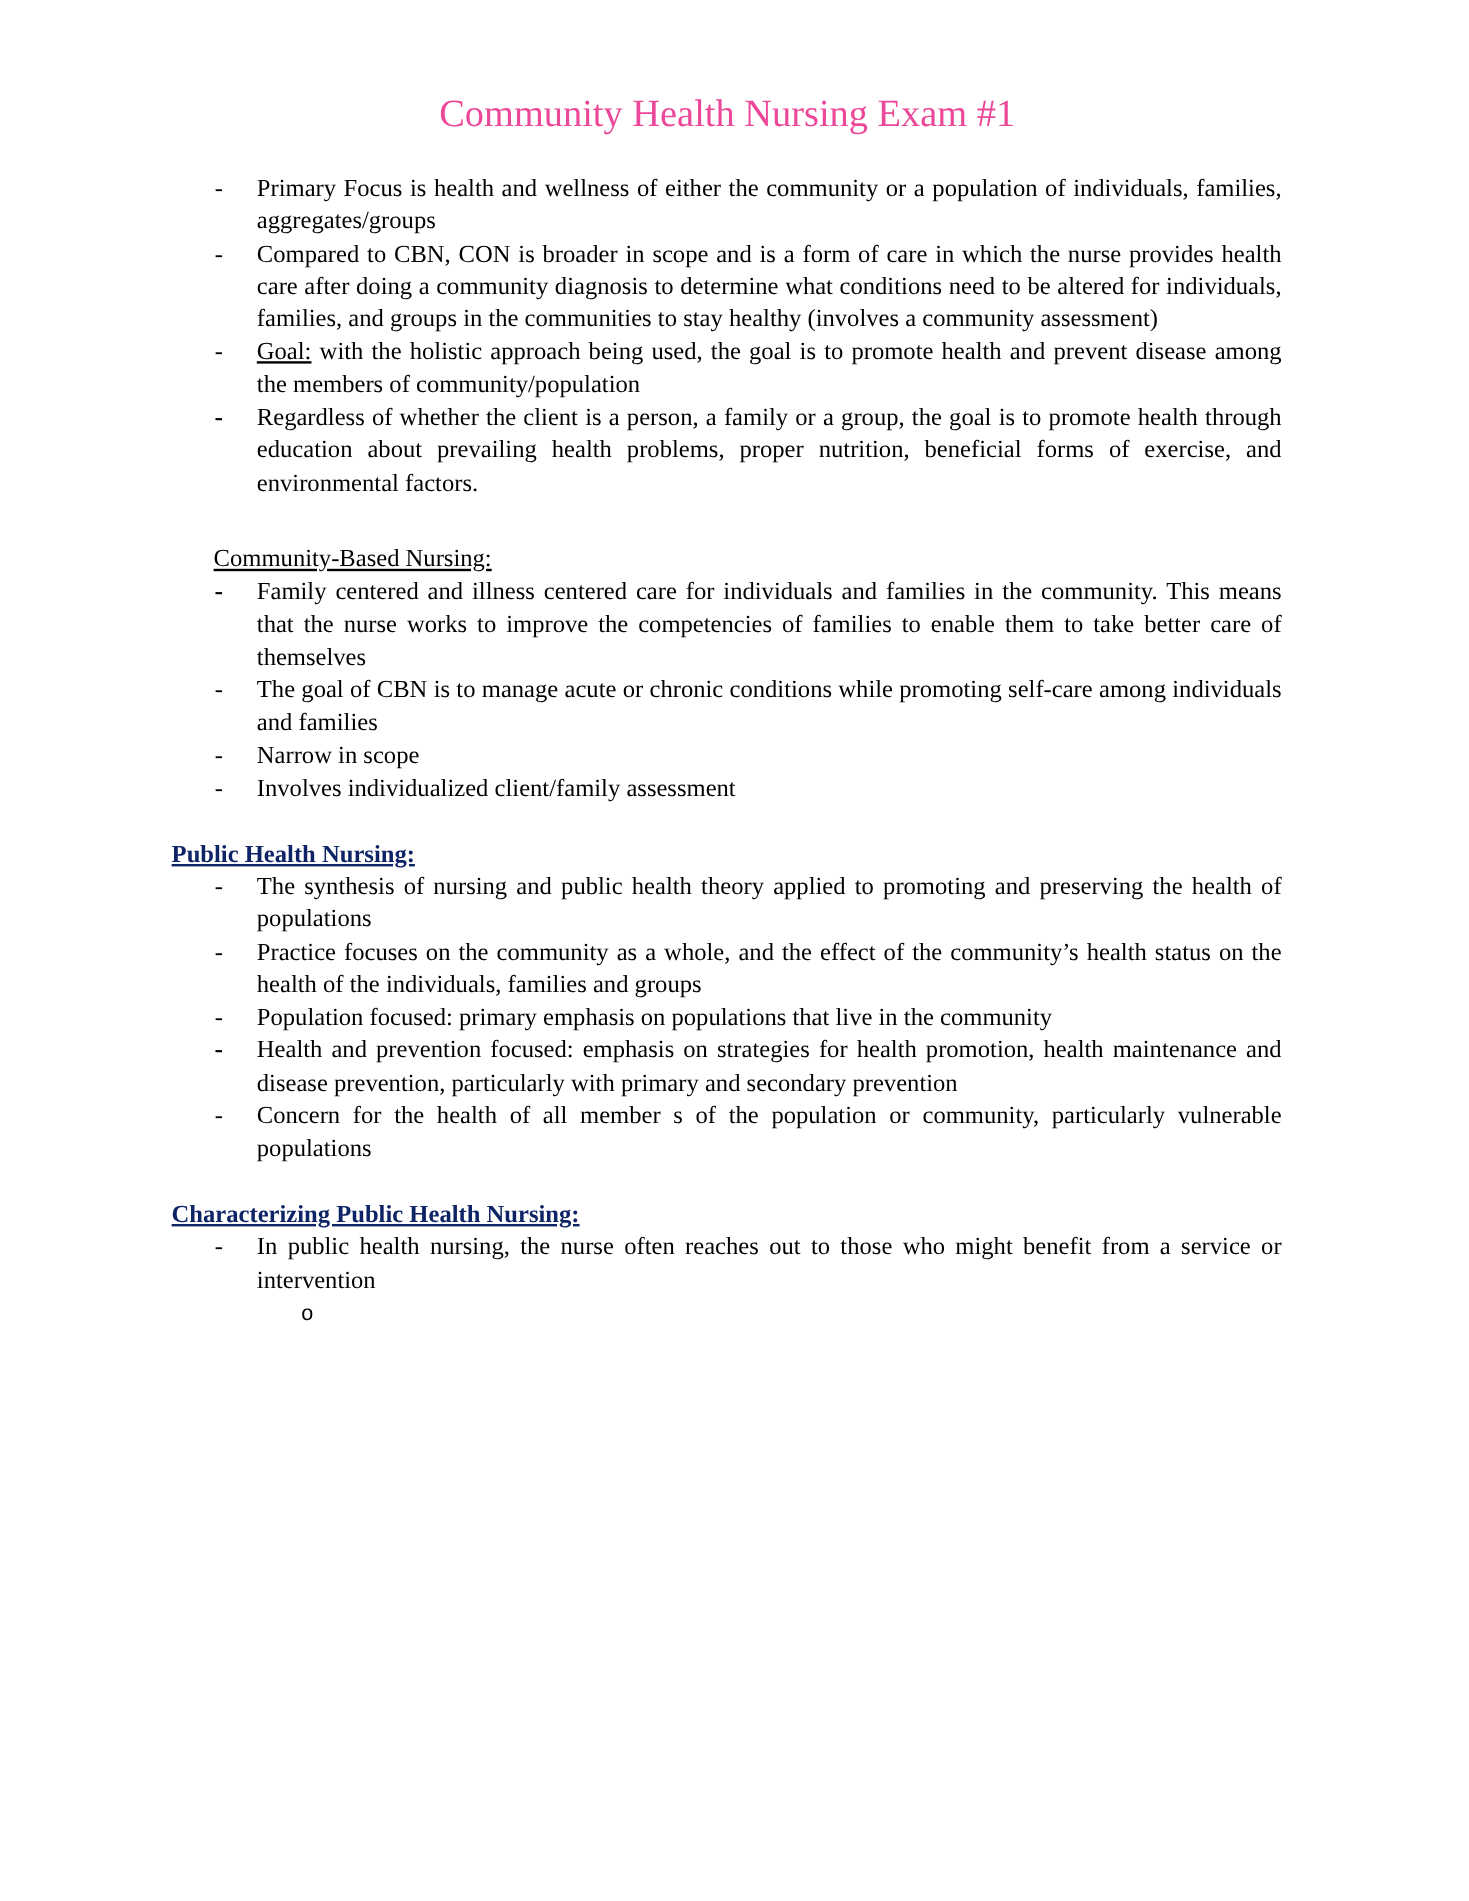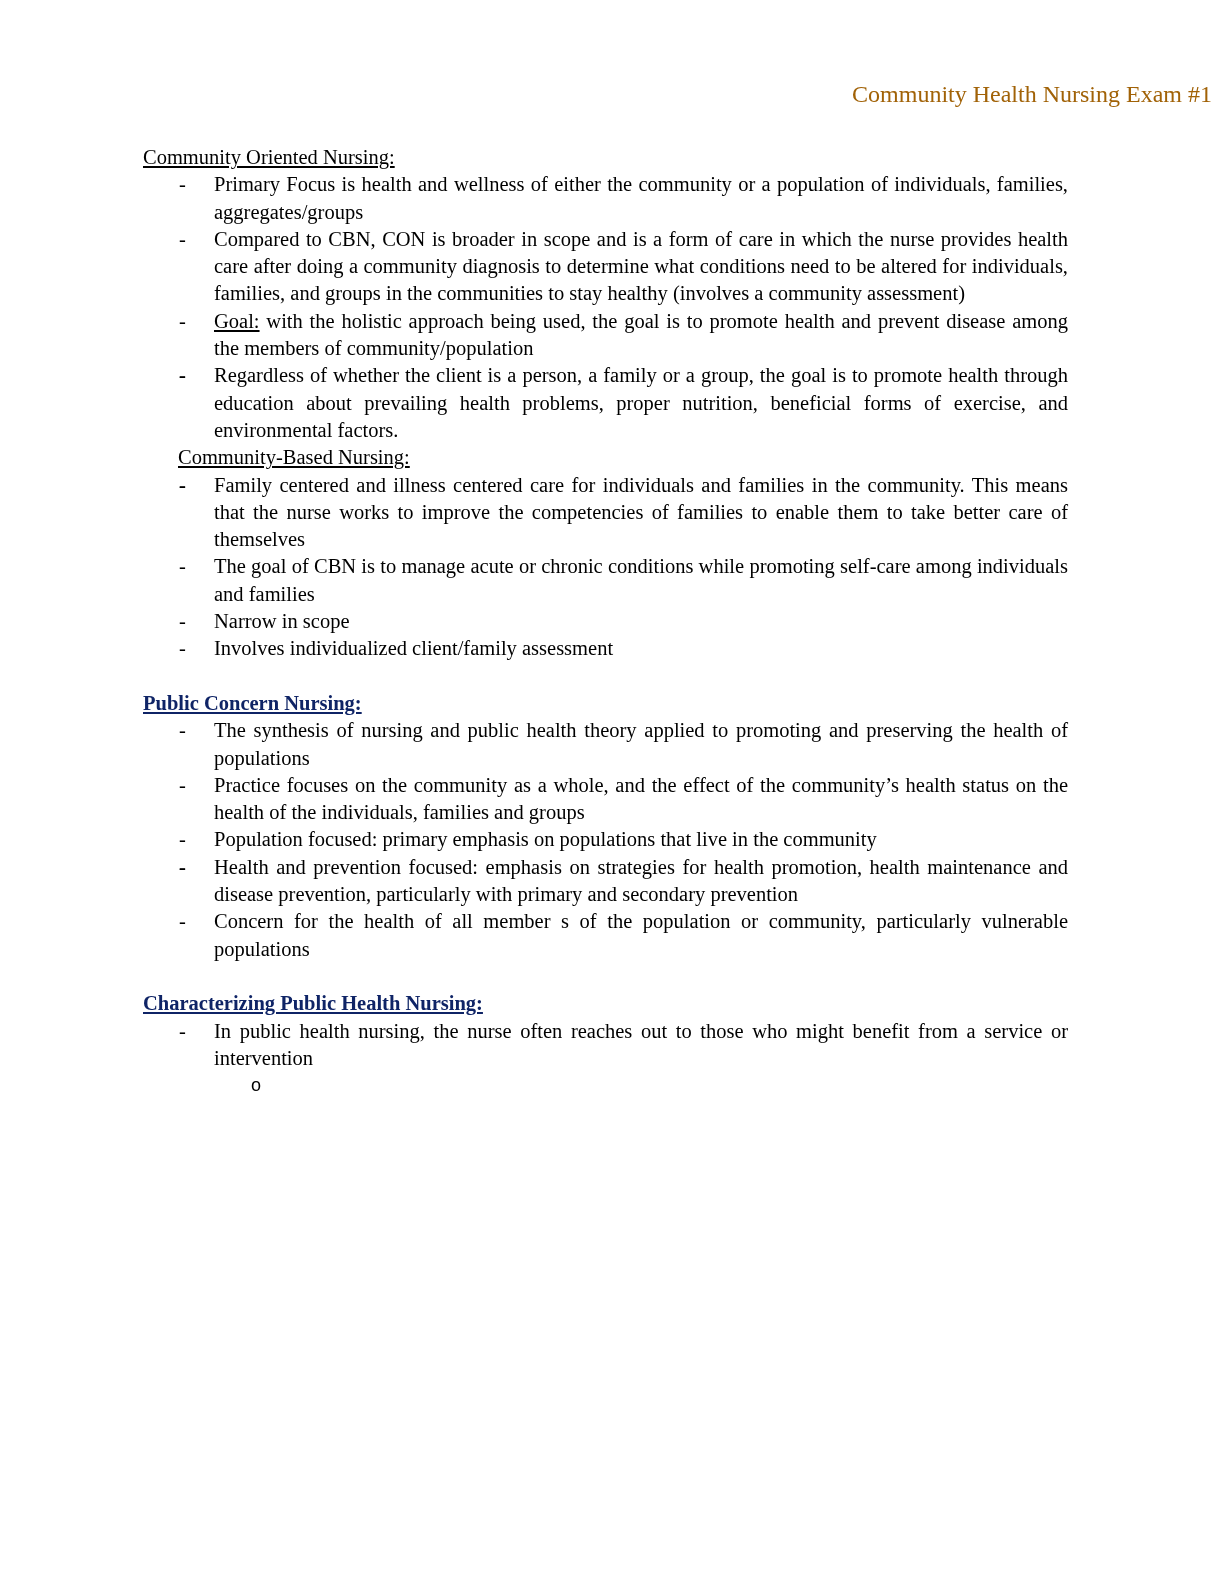--- a/index.html
+++ b/index.html
@@ -3,32 +3,32 @@
 <meta charset="utf-8">
 <style>
   html, body { margin: 0; padding: 0; background: #ffffff; }
   body {
     width: 1224px; height: 1584px; position: relative; overflow: hidden;
     font-family: "Liberation Serif", "DejaVu Serif", serif;
     color: #000000;
   }
   .page { position: absolute; left: 0; top: 0; width: 1224px; height: 1584px; }
   .title {
-    position: absolute; left: 0; top: 74px; width: 1212px; text-align: right;
-    font-size: 24px; color: #a16207; line-height: 40px;
+    position: absolute; left: 0; top: 74px; width: 1212px; text-align: center;
+    font-size: 32px; color: #ec4899; line-height: 40px;
   }
   .content {
     position: absolute; left: 143px; top: 144px; width: 925px;
     font-size: 20.5px; line-height: 27.3px;
   }
   .heading-u { text-decoration: underline; }
   .heading-blue {
     color: #0f2466; font-weight: bold; text-decoration: underline;
   }
-  .heading-indent { padding-left: 35px; }
+  .heading-indent { padding-left: 35px; margin-top: 36px; }
   ul.dash { list-style: none; margin: 0; padding: 0; }
   ul.dash > li {
     position: relative; padding-left: 71px; text-align: justify;
   }
   ul.dash > li > .bullet {
     position: absolute; left: 36px; top: 0;
   }
   ul.sub { list-style: none; margin: 0; padding: 0; }
   ul.sub > li {
     position: relative; padding-left: 71px; text-align: justify; margin-left: 71px;
@@ -40,41 +40,40 @@
   .u { text-decoration: underline; }
 </style>
 </head>
 <body>
 
 <div class="page">
   <div class="title">Community Health Nursing Exam #1</div>
 
   <div class="content">
 
-    <div class="heading-u">Community Oriented Nursing:</div>
     <ul class="dash">
       <li><span class="bullet">-</span><span>Primary Focus is health and wellness of either the community or a population of individuals, families, aggregates/groups</span></li>
       <li><span class="bullet">-</span><span>Compared to CBN, CON is broader in scope and is a form of care in which the nurse provides health care after doing a community diagnosis to determine what conditions need to be altered for individuals, families, and groups in the communities to stay healthy (involves a community assessment)</span></li>
       <li><span class="bullet">-</span><span class="u">Goal:</span><span> with the holistic approach being used, the goal is to promote health and prevent disease among the members of community/population</span></li>
       <li><span class="bullet">-</span></li>
       <li><span class="bullet">-</span><span>Regardless of whether the client is a person, a family or a group, the goal is to promote health through education about prevailing health problems, proper nutrition, beneficial forms of exercise, and environmental factors.</span></li>
     </ul>
 
     <div class="heading-u heading-indent">Community-Based Nursing:</div>
     <ul class="dash">
       <li><span class="bullet">-</span></li>
       <li><span class="bullet">-</span><span>Family centered and illness centered care for individuals and families in the community. This means that the nurse works to improve the competencies of families to enable them to take better care of themselves</span></li>
       <li><span class="bullet">-</span><span>The goal of CBN is to manage acute or chronic conditions while promoting self-care among individuals and families</span></li>
       <li><span class="bullet">-</span><span>Narrow in scope</span></li>
       <li><span class="bullet">-</span><span>Involves individualized client/family assessment</span></li>
     </ul>
 
     <div class="spacer"></div>
 
-    <div class="heading-blue">Public Concern Nursing:</div>
+    <div class="heading-blue">Public Health Nursing:</div>
     <ul class="dash">
       <li><span class="bullet">-</span><span>The synthesis of nursing and public health theory applied to promoting and preserving the health of populations</span></li>
       <li><span class="bullet">-</span><span>Practice focuses on the community as a whole, and the effect of the community’s health status on the health of the individuals, families and groups</span></li>
       <li><span class="bullet">-</span><span>Population focused: primary emphasis on populations that live in the community</span></li>
       <li><span class="bullet">-</span></li>
       <li><span class="bullet">-</span><span>Health and prevention focused: emphasis on strategies for health promotion, health maintenance and disease prevention, particularly with primary and secondary prevention</span></li>
       <li><span class="bullet">-</span><span> Concern for the health of all member s of the population or community, particularly vulnerable populations</span></li>
     </ul>
 
     <div class="spacer"></div>

